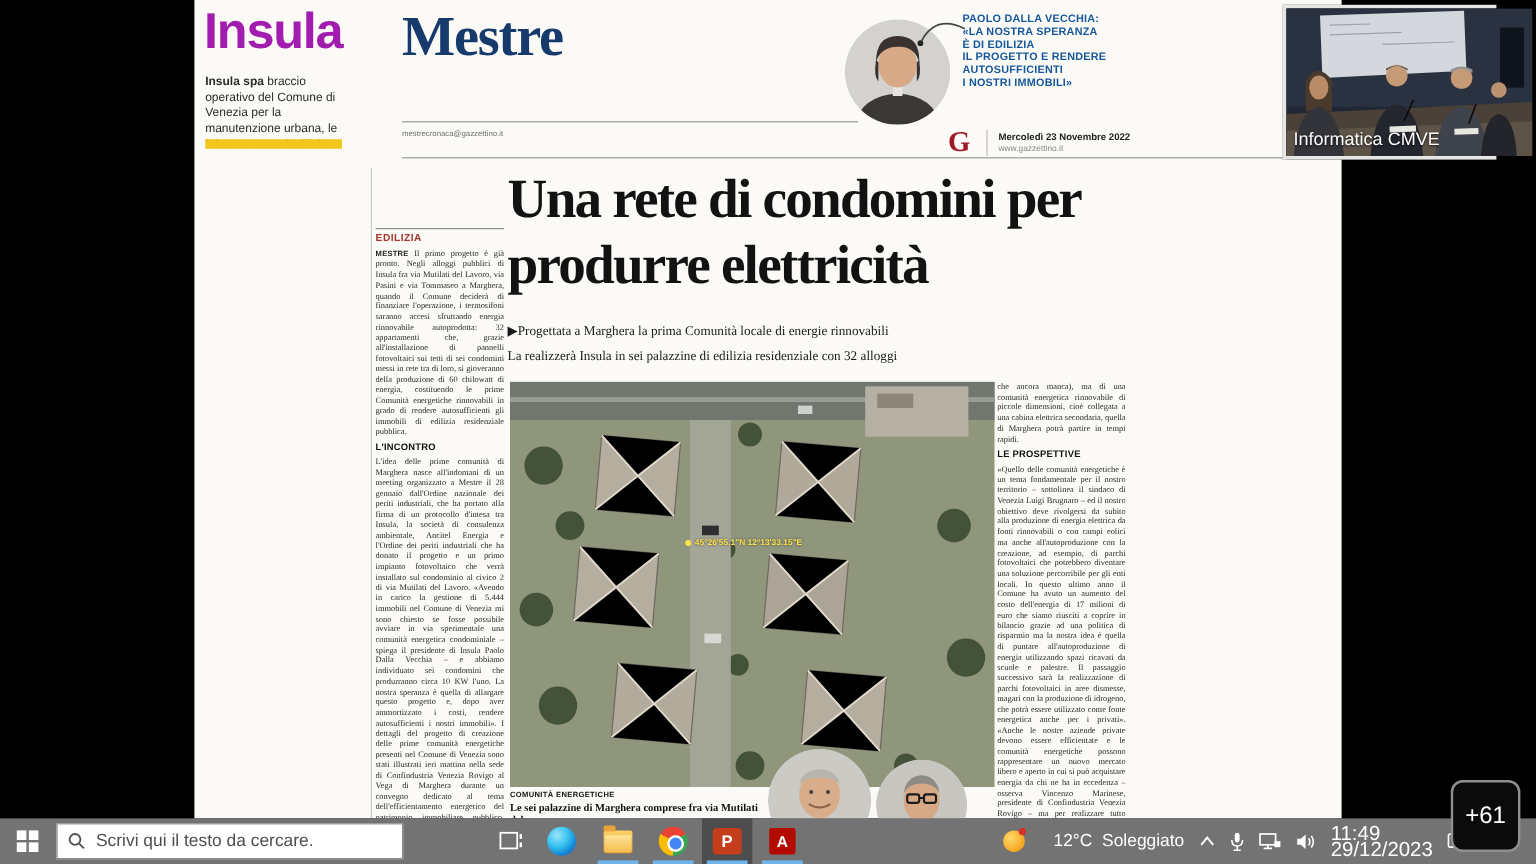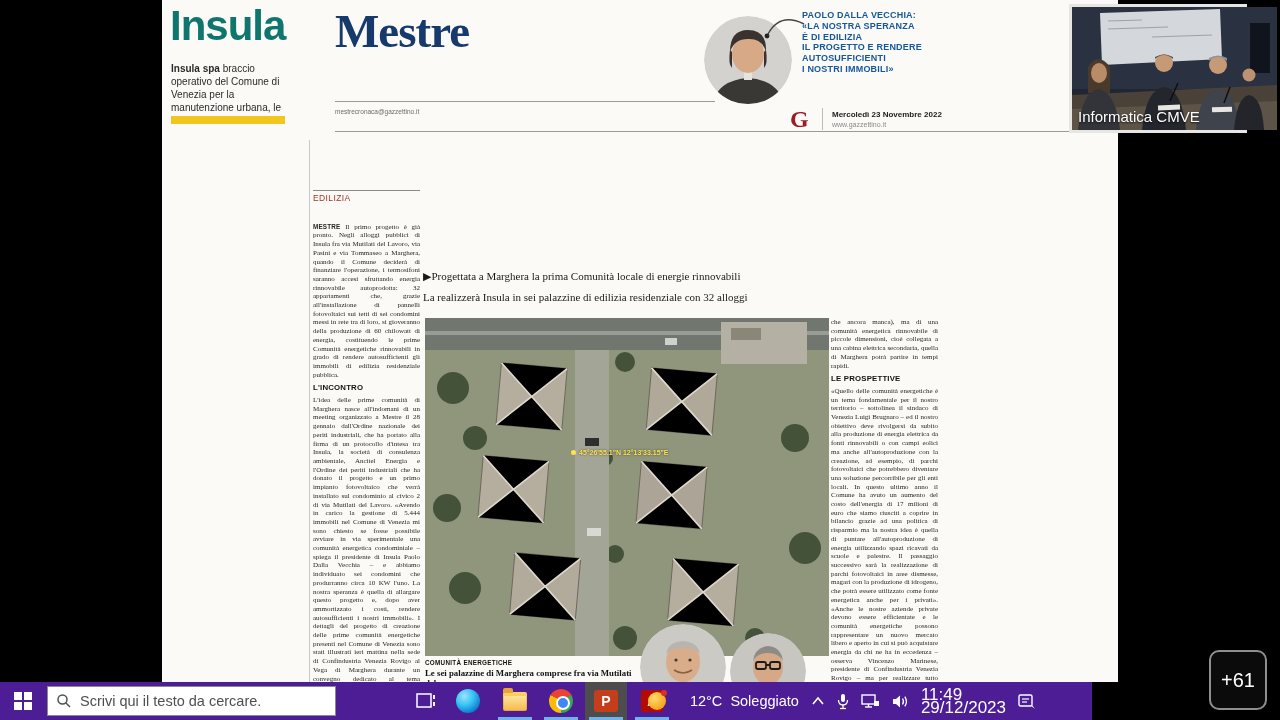--- a/index.html
+++ b/index.html
@@ -6,21 +6,21 @@
   html,body { width:1280px; height:720px; background:#000; overflow:hidden;
               font-family:"Liberation Sans", sans-serif; }
   .abs { position:absolute; }
 
   
   #page { position:absolute; left:162px; top:0; width:956px; height:682px;
           background:#fbfaf7; overflow:hidden; color:#1c1c1c; }
 
   .serif { font-family:"Liberation Serif","DejaVu Serif",serif; }
 
-  #insula-logo { left:8px; top:2px; font-weight:bold; font-size:42px; letter-spacing:-1px; color:#0f766e; }
+  #insula-logo { left:8px; top:2px; font-weight:bold; font-size:42px; letter-spacing:-1px; color:#a21caf; }
   #insula-tagline { left:9px; top:62px; width:126px; font-size:10px; line-height:13px; color:#2b2b2b; }
   #insula-bar { left:9px; top:116px; width:114px; height:8px; background:#f2c71d; }
 
   #masthead { left:173px; top:4px; font-weight:bold; font-size:47px; color:#173a6d; letter-spacing:-1px; }
   .hrule { background:#9a9a9a; height:1px; }
   #rule-a { left:173px; top:101px; width:380px; }
   #email { left:173px; top:108px; font-size:6.5px; color:#6d6d6d; }
   #rule-b { left:173px; top:131px; width:737px; }
 
   #portrait-top { left:542px; top:16px; width:88px; height:88px; border-radius:50%; overflow:hidden; }
@@ -37,22 +37,22 @@
   #headline { left:261px; top:138px; width:540px; font-weight:bold; font-size:46px;
               line-height:55px; letter-spacing:-1.5px; color:#121212; }
   #subhead { left:261px; top:266px; font-size:11px; line-height:21px; color:#1a1a1a; }
   #subhead div { white-space:nowrap; }
 
   #vrule-left { left:147px; top:140px; width:1px; height:542px; background:#c9c9c9; }
 
   .col { font-size:7px; line-height:8.7px; text-align:justify; color:#262626; }
   #leftcol  { left:151px; top:190px; width:107px; height:492px; overflow:hidden; border-top:1px solid #8a8a8a; padding-top:3px; }
   #rightcol { left:669px; top:318px; width:107px; height:364px; overflow:hidden; }
-  .kicker { font-family:"Liberation Sans",sans-serif; font-weight:normal; font-size:8.5px;
-            color:#a5342a; letter-spacing:.4px; margin-bottom:20px; }
+  .kicker { font-family:"Liberation Sans",sans-serif; font-weight:bold; font-size:8.5px;
+            color:#a5342a; letter-spacing:.4px; margin-bottom:4px; }
   .lead-label { font-family:"Liberation Sans",sans-serif; font-weight:bold; font-size:6.3px; letter-spacing:.2px; }
   .sec-head { font-family:"Liberation Sans",sans-serif; font-weight:bold; font-size:7.8px;
               color:#111; margin:5px 0 3px; letter-spacing:.2px; }
 
   #photo { left:263px; top:318px; width:404px; height:338px; overflow:hidden; }
   #photo-pin { width:5px; height:5px; border-radius:50%; background:#ffe34d; display:inline-block; margin-right:3px; }
 
   #caption-block { left:263px; top:659px; width:212px; }
   #caption-kicker { font-weight:bold; font-size:6.3px; letter-spacing:.3px; color:#111; }
   #caption-text { font-weight:bold; font-size:8.8px; line-height:10px; color:#111; margin-top:2px; }
@@ -66,21 +66,21 @@
            border:3px solid #e6e6e4; border-right:none; z-index:30; }
   #video-label { position:absolute; left:6px; bottom:5px; color:#fff; font-size:15px;
                  text-shadow:0 1px 2px rgba(0,0,0,.8); }
 
   
   #badge { left:1209px; top:650px; width:58px; height:60px; background:#0b0b0b;
            border:2px solid #8f8f8f; border-radius:10px; color:#fff; font-size:20px;
            display:flex; align-items:center; justify-content:center; z-index:60; }
 
   
-  #taskbar { left:0; top:682px; width:1092px; height:38px; background:#4c1d95; z-index:50; }
+  #taskbar { left:0; top:682px; width:1280px; height:38px; background:#737373; z-index:50; }
   #start { left:0; top:0; width:46px; height:38px; display:flex; align-items:center; justify-content:center; }
   #winflag { display:grid; grid-template-columns:8px 8px; grid-template-rows:8px 8px; gap:1.5px; }
   #winflag div { background:#fff; }
   #searchbox { left:47px; top:4px; width:289px; height:30px; background:#fff; border:1px solid #8a8a8a;
                display:flex; align-items:center; padding:0 8px; }
   #searchbox input { border:none; outline:none; width:100%; font-size:14.5px; color:#444;
                      font-family:"Liberation Sans",sans-serif; background:transparent; }
   #searchbox input::placeholder { color:#4f4f4f; opacity:1; }
   .tb-cell { position:absolute; top:0; width:42px; height:38px; display:flex; align-items:center; justify-content:center; }
   .tb-cell.active { background:#4d4d4d; }
@@ -152,20 +152,21 @@
     <div>I NOSTRI IMMOBILI»</div>
   </div>
 
   <div id="g-logo" class="abs serif">G</div>
   <div id="g-vrule" class="abs"></div>
   <div id="dateline" class="abs">
     <div class="d1">Mercoledì 23 Novembre 2022</div>
     <div class="d2">www.gazzettino.it</div>
   </div>
 
+  <div id="headline" class="abs serif">Una rete di condomini per produrre elettricità</div>
   <div id="subhead" class="abs serif">
     <div>▶Progettata a Marghera la prima Comunità locale di energie rinnovabili</div>
     <div>La realizzerà Insula in sei palazzine di edilizia residenziale con 32 alloggi</div>
   </div>
 
   <div id="vrule-left" class="abs"></div>
 
   <div id="leftcol" class="abs col serif">
     <div class="kicker">EDILIZIA</div>
     <div><span class="lead-label">MESTRE</span> <span>Il primo progetto è già pronto. Negli alloggi pubblici di Insula fra via Mutilati del Lavoro, via Pasini e via Tommaseo a Marghera, quando il Comune deciderà di finanziare l'operazione, i termosifoni saranno accesi sfruttando energia rinnovabile autoprodotta: 32 appartamenti che, grazie all'installazione di pannelli fotovoltaici sui tetti di sei condomini messi in rete tra di loro, si gioveranno della produzione di 60 chilowatt di energia, costituendo le prime Comunità energetiche rinnovabili in grado di rendere autosufficienti gli immobili di edilizia residenziale pubblica.</span></div>

